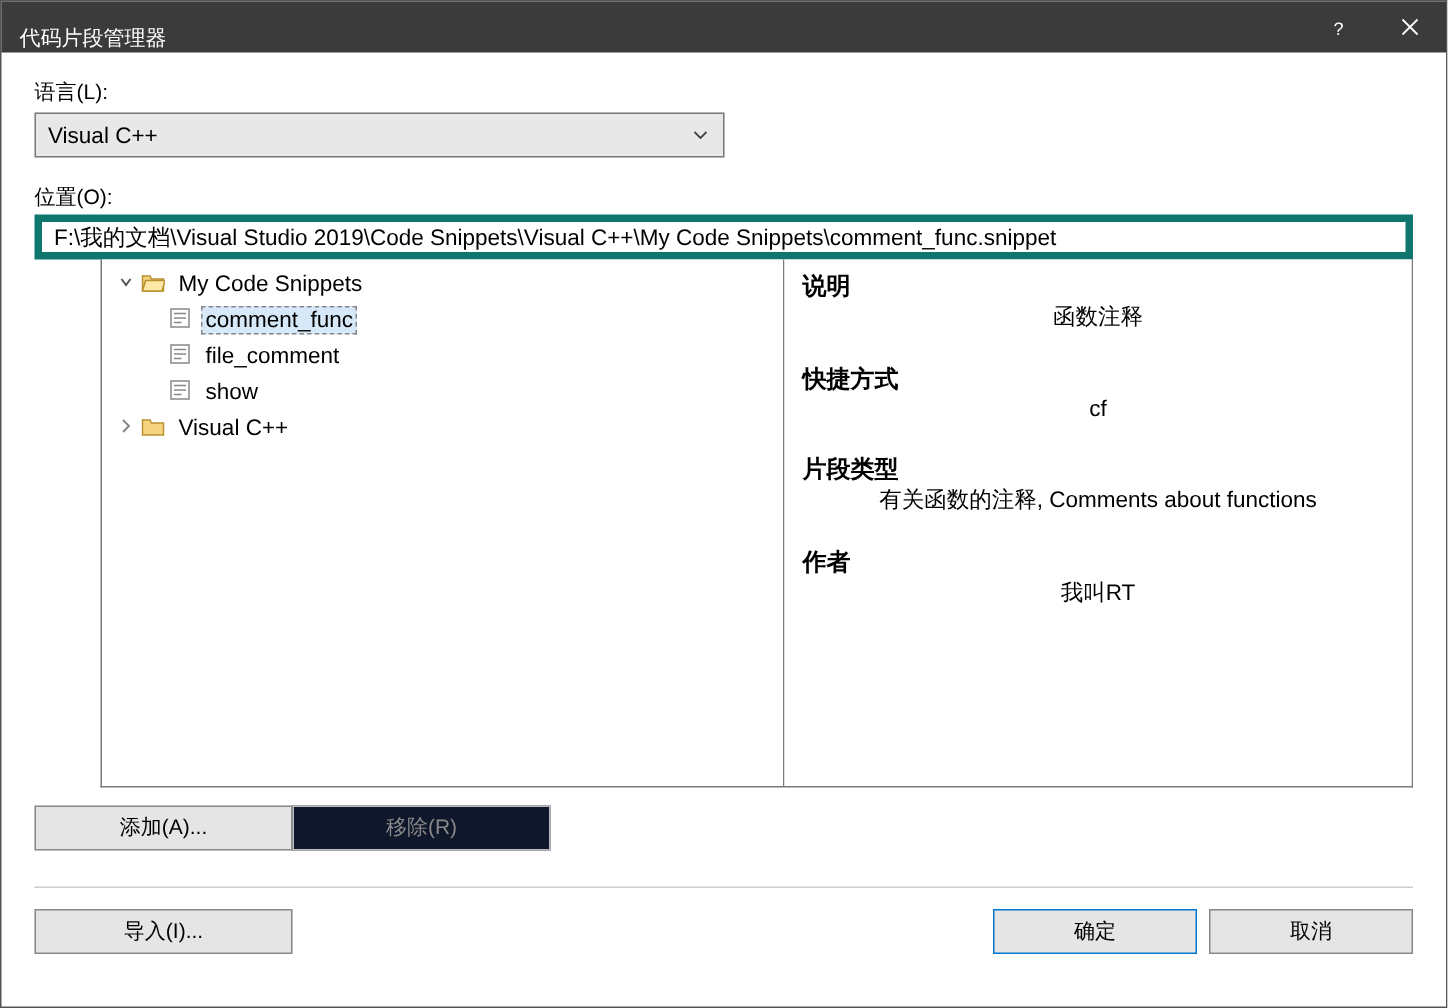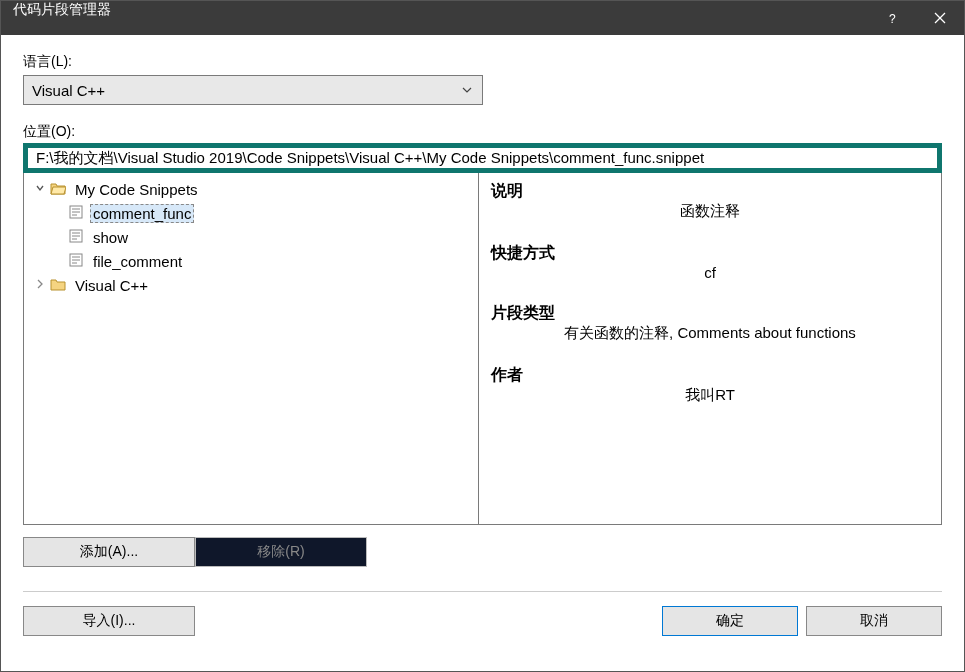--- a/index.html
+++ b/index.html
@@ -18,21 +18,21 @@
   background: #fff;
   border: 1px solid #555;
   display: flex;
   flex-direction: column;
 }
 .titlebar {
   height: 34px;
   background: #3b3b3b;
   color: #fff;
   display: flex;
-  align-items: flex-start;
+  align-items: flex-end;
   padding-left: 12px;
 }
 .titlebar-title { flex: 1; font-size: 14px; }
 .titlebar-btn {
   width: 48px;
   height: 34px;
   display: flex;
   align-items: center;
   justify-content: center;
   color: #fff;
@@ -69,20 +69,21 @@
   font-size: 15px;
   font-family: inherit;
   background: #fff;
 }
 .split {
   display: flex;
   height: 352px;
   border: 1px solid #7a7a7a;
   border-top: none;
   margin-bottom: 12px;
+  margin-left: 44px;
 }
 .tree-pane {
   width: 455px;
   border-right: 1px solid #7a7a7a;
   background: #fff;
   padding: 4px 2px;
   overflow: auto;
 }
 .details-pane {
   flex: 1;
@@ -231,33 +232,33 @@
 
         <div class="tree-row indent-2">
           <span class="file-icon">
             <svg viewBox="0 0 14 14">
                 <rect x="1" y="1" width="12" height="12" fill="#fff" stroke="#888"></rect>
                 <line x1="3" y1="4" x2="11" y2="4" stroke="#888"></line>
                 <line x1="3" y1="7" x2="11" y2="7" stroke="#888"></line>
                 <line x1="3" y1="10" x2="8" y2="10" stroke="#888"></line>
               </svg>
           </span>
-          <span class="tree-label">show</span>
+          <span class="tree-label">file_comment</span>
         </div>
 
         <div class="tree-row indent-2">
           <span class="file-icon">
             <svg viewBox="0 0 14 14">
                 <rect x="1" y="1" width="12" height="12" fill="#fff" stroke="#888"></rect>
                 <line x1="3" y1="4" x2="11" y2="4" stroke="#888"></line>
                 <line x1="3" y1="7" x2="11" y2="7" stroke="#888"></line>
                 <line x1="3" y1="10" x2="8" y2="10" stroke="#888"></line>
               </svg>
           </span>
-          <span class="tree-label">file_comment</span>
+          <span class="tree-label">show</span>
         </div>
 
         <div class="tree-row indent-1">
           <span class="exp">
             <svg width="10" height="10" viewBox="0 0 10 10">
                 <path d="M3 1 L7 5 L3 9" fill="none" stroke="#888" stroke-width="1.3"></path>
               </svg>
           </span>
           <span class="folder-icon">
             <svg viewBox="0 0 16 14">

